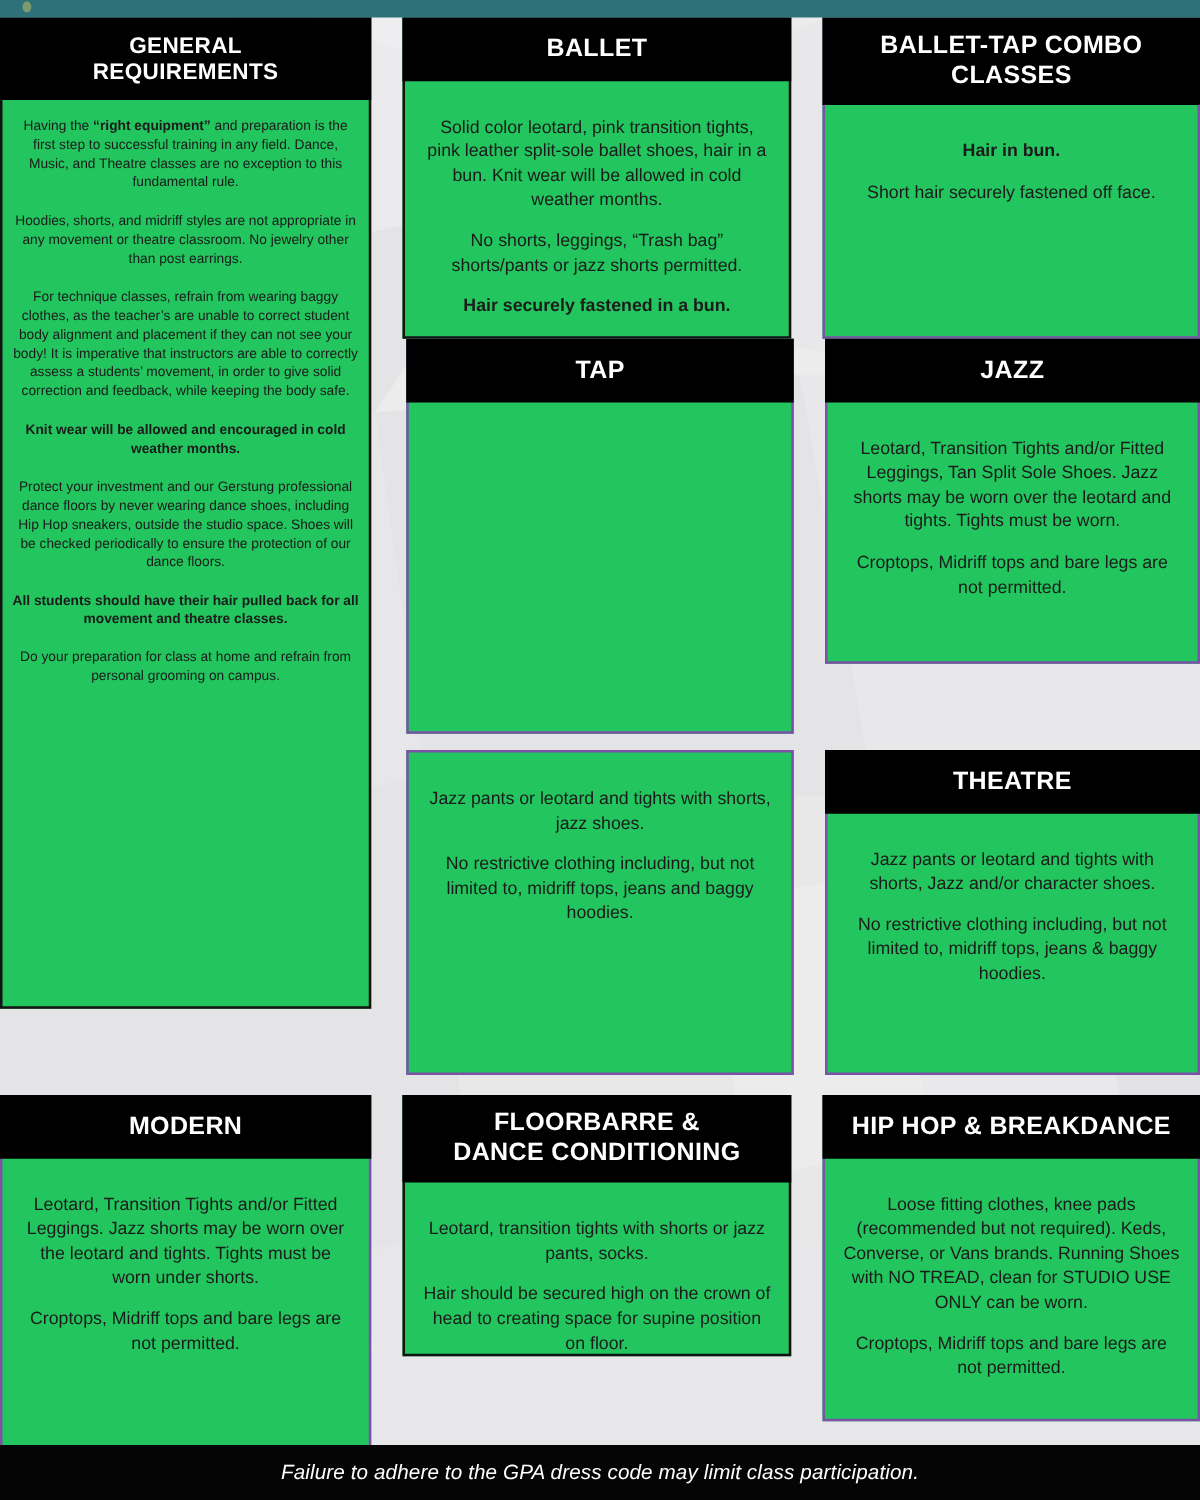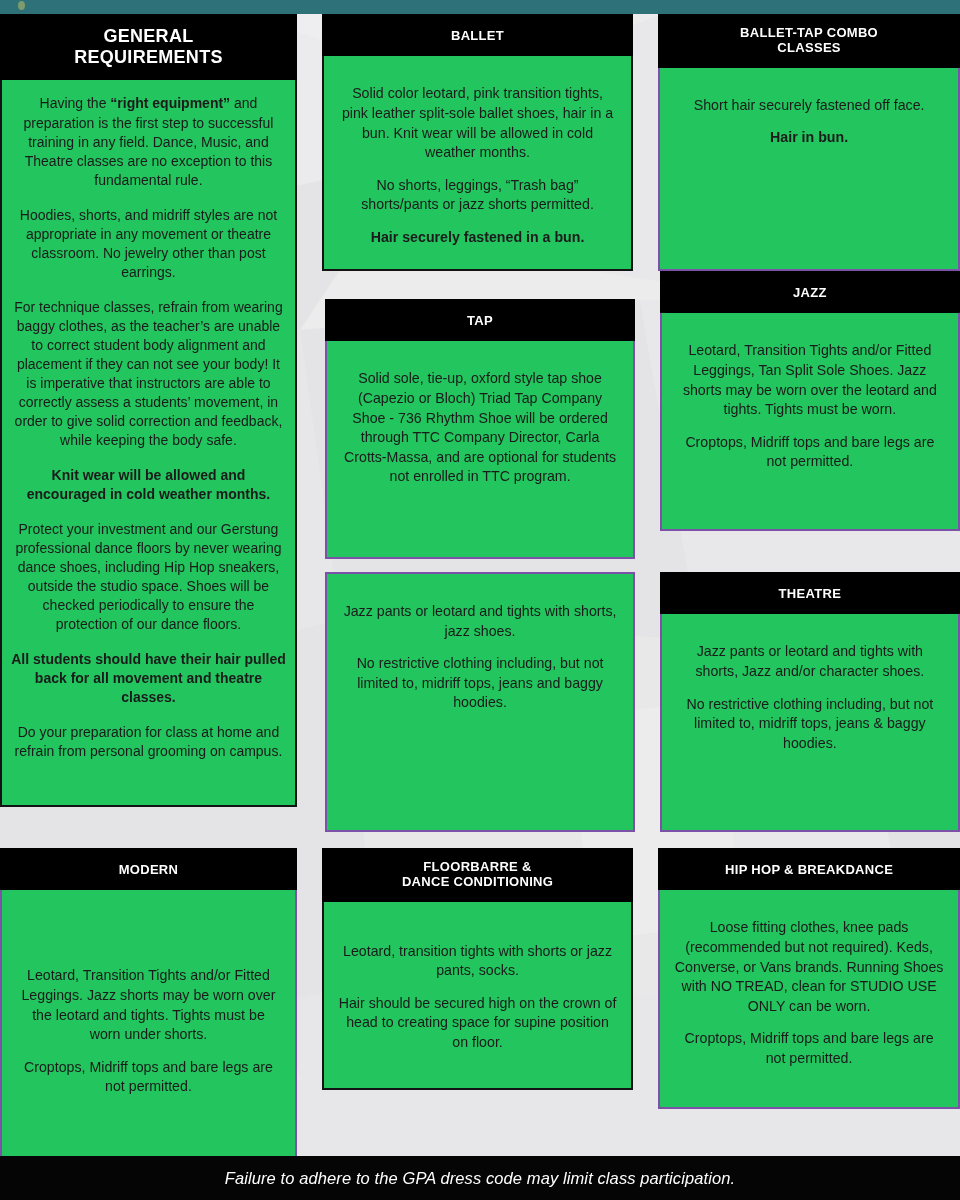--- a/index.html
+++ b/index.html
@@ -73,42 +73,42 @@
   .card.border-purple { border: 2px solid #7b52a8; }
 
   .card-head {
     background: #000000;
     color: #ffffff;
     text-align: center;
     font-weight: bold;
     letter-spacing: .3px;
     line-height: 1.18;
     padding: 14px 10px 13px;
-    font-size: 13px;
+    font-size: 20px;
     margin: -2px -2px 0 -2px;
   }
   .card-head.two-line { padding: 11px 10px 12px; }
 
   .card-body {
     text-align: center;
     color: #1b1b1b;
     font-size: 14.2px;
     line-height: 1.38;
     padding: 28px 14px 20px;
     flex: 1 1 auto;
     position: relative;
     z-index: 2;
   }
   .card-body p { margin: 0 0 13px; }
   .card-body p:last-child { margin-bottom: 0; }
   .card-body .b { font-weight: bold; }
 
   
   .card-general .card-head { font-size: 18px; padding: 12px 10px 12px; }
-  .card-general .card-body { font-size: 14px; line-height: 1.36; padding: 14px 8px 16px; }
+  .card-general .card-body { font-size: 11px; line-height: 1.36; padding: 14px 8px 16px; }
   .card-general .card-body p { margin: 0 0 16px; }
 
   
   #footer-bar {
     position: absolute;
     left: 0;
     bottom: 0;
     width: 960px;
     height: 44px;
     background: #050505;
@@ -188,36 +188,33 @@
 
     <div class="col-gap"></div>
 
     <div class="col col-3">
       <div class="card border-purple" style="height:257px;">
         <div class="card-head two-line">
           <div>BALLET-TAP COMBO</div>
           <div>CLASSES</div>
         </div>
         <div class="card-body">
+            <p><span class="b">Hair in bun.</span></p>
             <p><span>Short hair securely fastened off face.</span></p>
-            <p><span class="b">Hair in bun.</span></p>
           </div>
       </div>
     </div>
   </div>
 
   <div class="row" style="margin-top:-536px; margin-left:325px;">
     <div class="col col-2">
-      <div class="card border-purple" style="height:260px;margin-top:28px;">
+      <div class="card border-purple" style="height:316px;">
         <div class="card-head">
           <div>TAP</div>
         </div>
-        <div class="card-body">
-            <p><span>Solid sole, tie-up, oxford style tap shoe (Capezio or Bloch) Triad Tap Company Shoe - 736 Rhythm Shoe will be ordered through TTC Company Director, Carla Crotts-Massa, and are optional for students not enrolled in TTC program.</span></p>
-          </div>
       </div>
     </div>
     <div class="col-gap"></div>
     <div class="col col-3">
       <div class="card border-purple" style="height:260px;">
         <div class="card-head">
           <div>JAZZ</div>
         </div>
         <div class="card-body">
             <p><span>Leotard, Transition Tights and/or Fitted Leggings, Tan Split Sole Shoes. Jazz shorts may be worn over the leotard and tights. Tights must be worn.</span></p>
@@ -245,33 +242,33 @@
         <div class="card-body">
             <p><span>Jazz pants or leotard and tights with shorts, Jazz and/or character shoes.</span></p>
             <p><span>No restrictive clothing including, but not limited to, midriff tops, jeans &amp; baggy hoodies.</span></p>
           </div>
       </div>
     </div>
   </div>
 
   <div class="row" style="margin-top:16px;">
     <div class="col col-1">
-      <div class="card border-purple" style="height:320px;gap:48px;">
+      <div class="card border-purple" style="height:320px;">
         <div class="card-head">
           <div>MODERN</div>
         </div>
         <div class="card-body">
             <p><span>Leotard, Transition Tights and/or Fitted Leggings. Jazz shorts may be worn over the leotard and tights. Tights must be worn under shorts.</span></p>
             <p><span>Croptops, Midriff tops and bare legs are not permitted.</span></p>
           </div>
       </div>
     </div>
     <div class="col-gap"></div>
     <div class="col col-2">
-      <div class="card border-black" style="height:242px;gap:12px;">
+      <div class="card border-black" style="height:209px;">
         <div class="card-head two-line">
           <div>FLOORBARRE &amp;</div>
           <div>DANCE CONDITIONING</div>
         </div>
         <div class="card-body">
             <p><span>Leotard, transition tights with shorts or jazz pants, socks.</span></p>
             <p><span>Hair should be secured high on the crown of head to creating space for supine position on floor.</span></p>
           </div>
       </div>
     </div>

